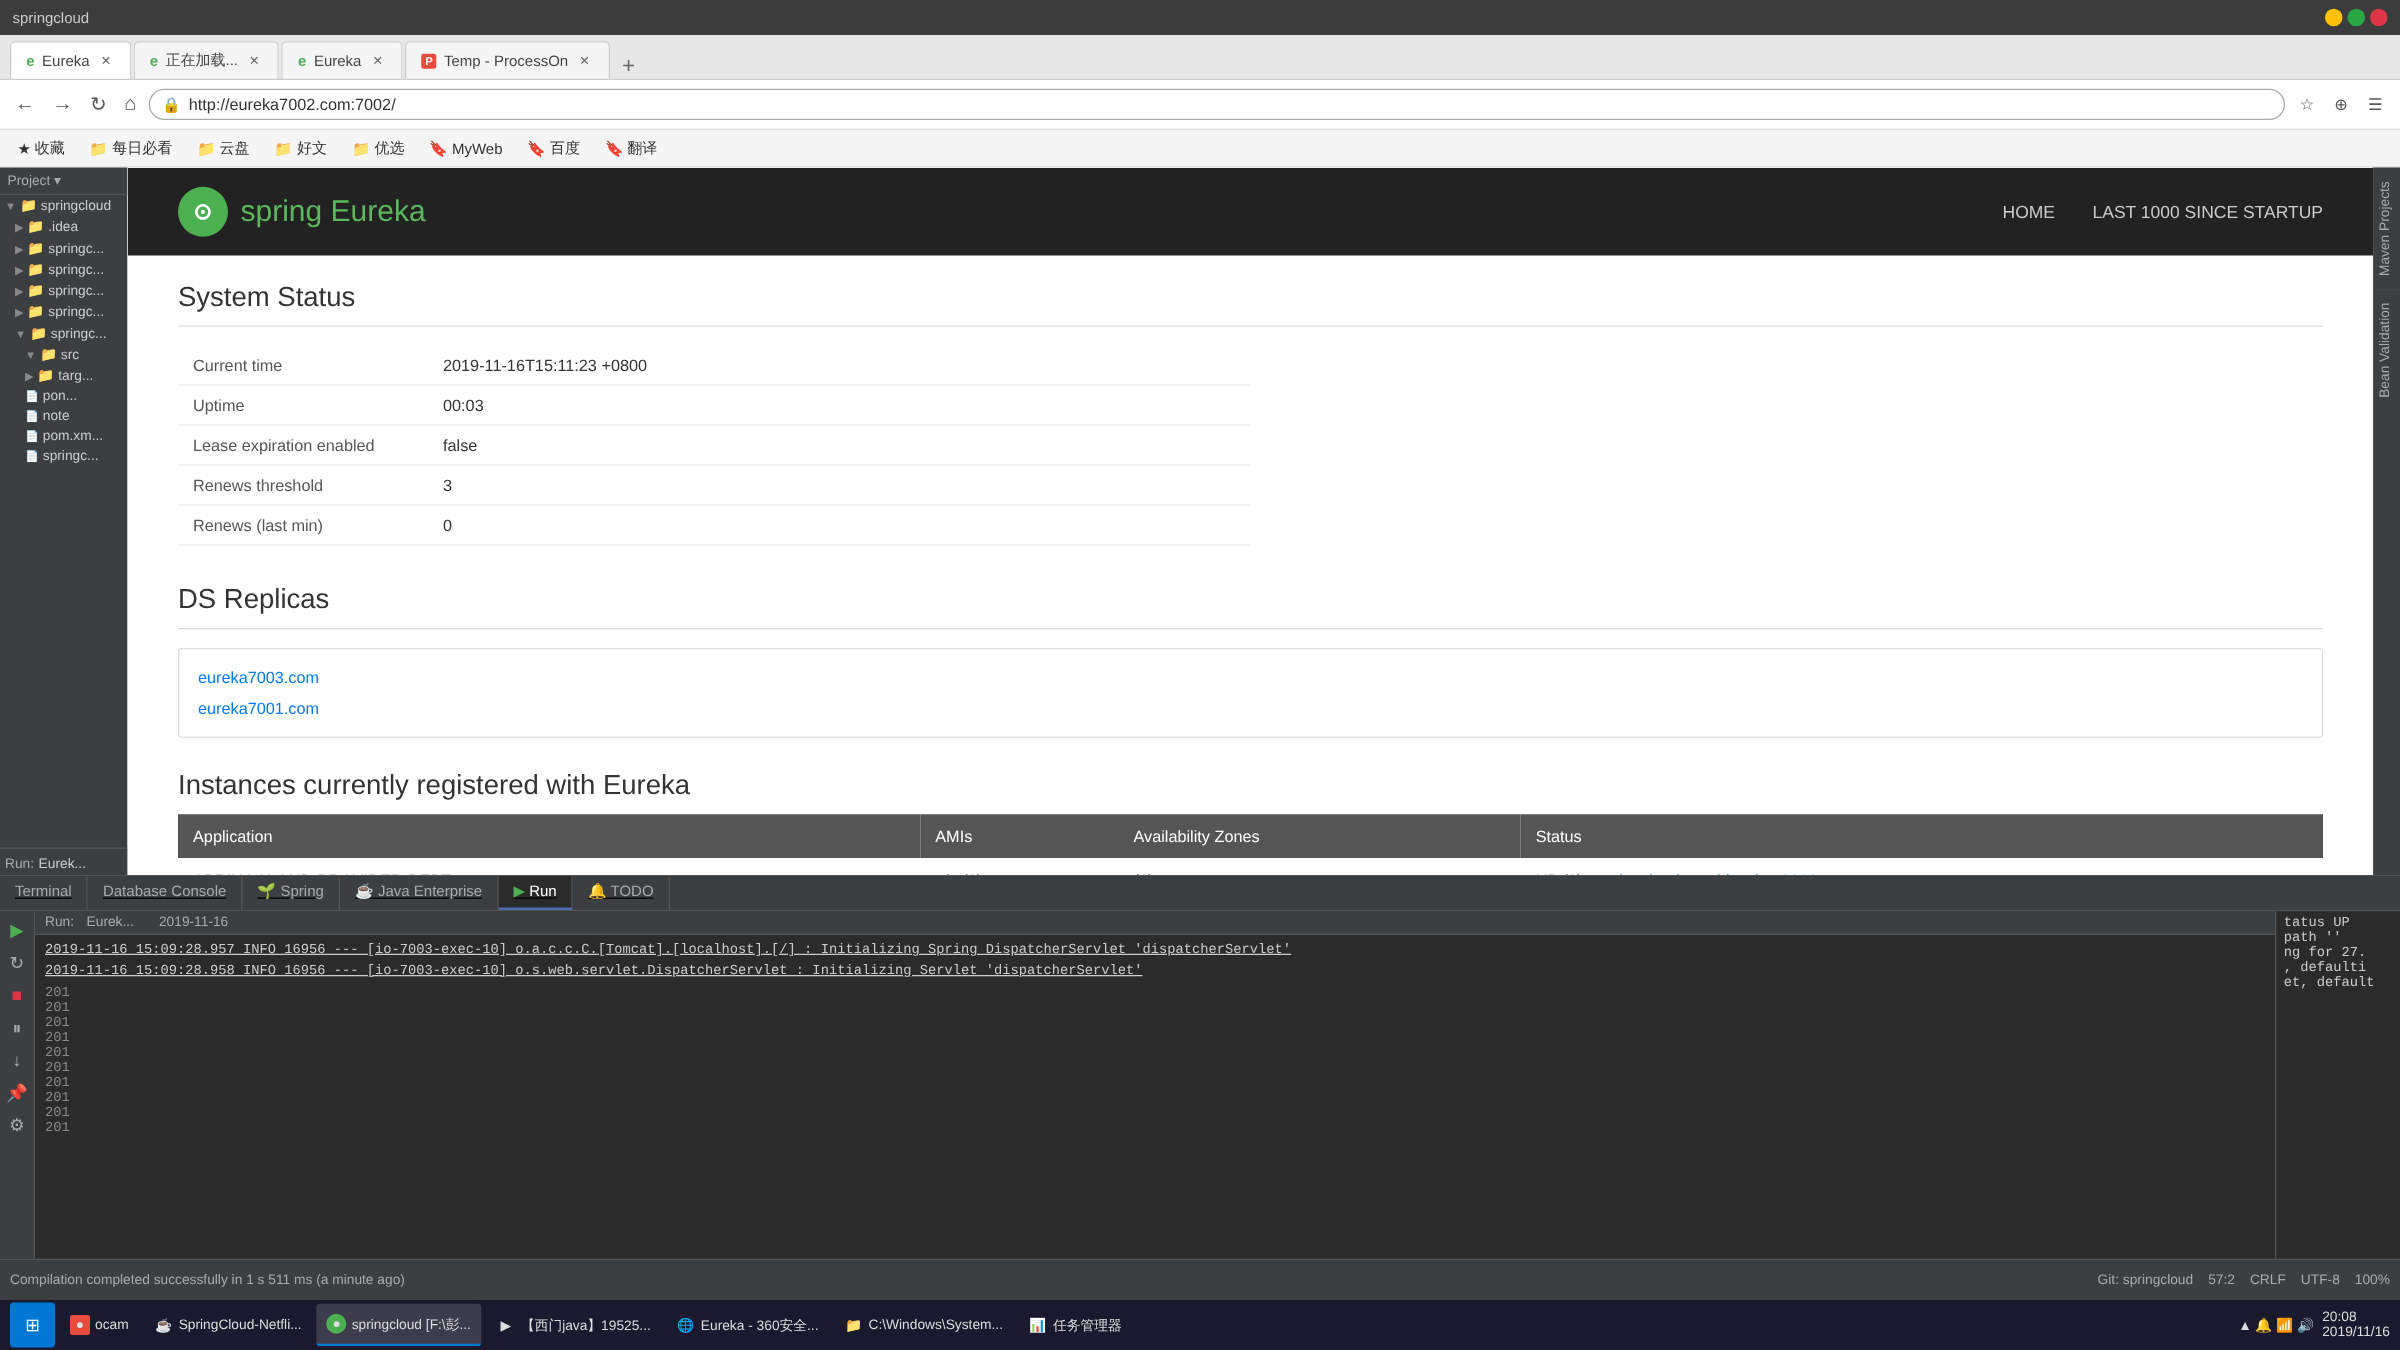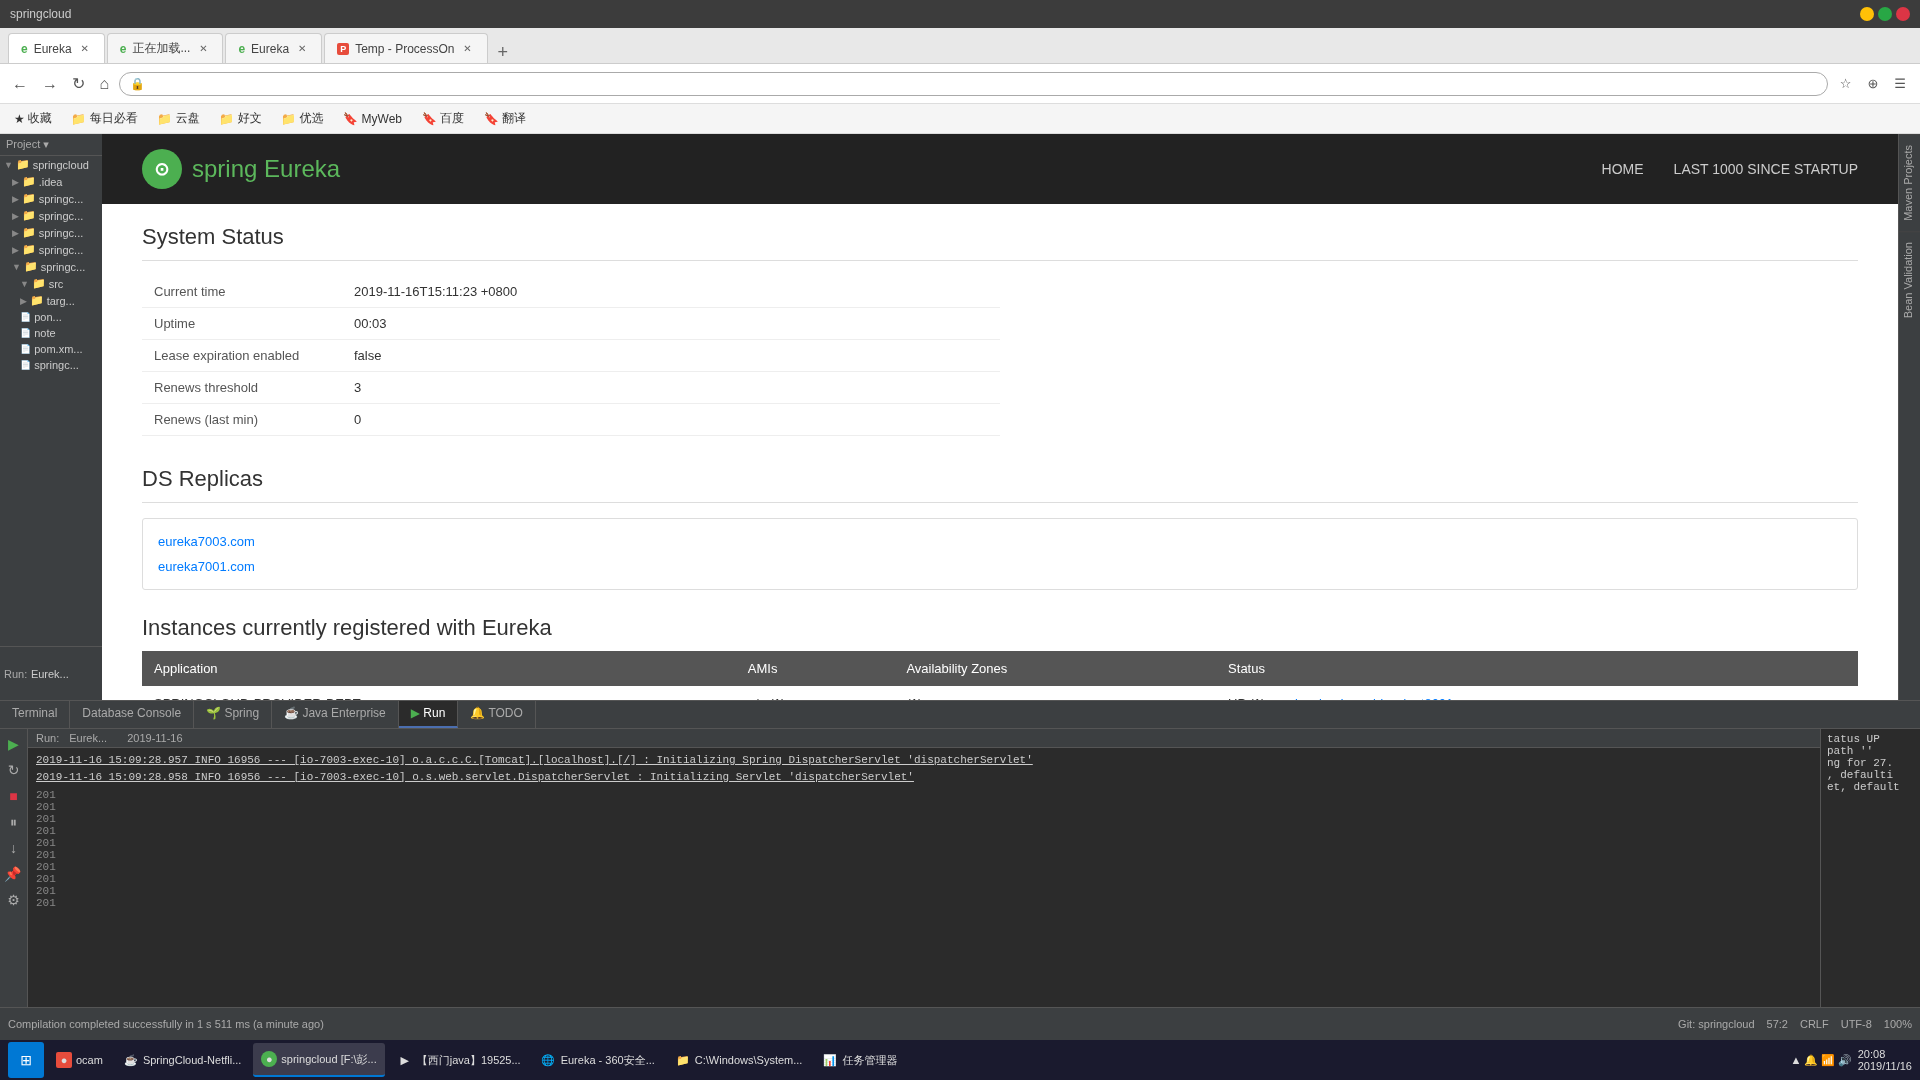--- a/index.html
+++ b/index.html
@@ -64,21 +64,21 @@
 
     .instances-table { width: 100%; border-collapse: collapse; margin-bottom: 30px; }
     .instances-table th { background: #555; color: #fff; padding: 10px 12px; text-align: left; font-size: 13px; font-weight: normal; }
     .instances-table td { padding: 10px 12px; border-bottom: 1px solid #eee; font-size: 13px; color: #333; }
     .instances-table .status-up { color: #333; }
     .instances-table a { color: #007bff; text-decoration: none; }
 
     
     .bottom-area { display: flex; flex-direction: column; height: 340px; background: #2b2b2b; border-top: 1px solid #555; }
     
-    .bottom-tabs { display: flex; background: #3c3f41; border-bottom: 1px solid #555; height: 28px; }
+    .bottom-tabs { display: flex; background: #3c3f41; border-bottom: 1px solid #555; height: 28px; text-decoration: underline; }
     .bottom-tab { padding: 5px 12px; font-size: 12px; color: #aaa; cursor: pointer; border-right: 1px solid #555; white-space: nowrap; }
     .bottom-tab.active { background: #2b2b2b; color: #fff; border-bottom: 2px solid #4b6eaf; }
 
     .bottom-run-area { display: flex; flex: 1; overflow: hidden; }
     
     .run-sidebar { width: 28px; background: #3c3f41; display: flex; flex-direction: column; align-items: center; padding: 4px 0; gap: 4px; border-right: 1px solid #555; }
     .run-sidebar-btn { width: 22px; height: 22px; background: none; border: none; cursor: pointer; color: #aaa; display: flex; align-items: center; justify-content: center; font-size: 14px; border-radius: 2px; }
     .run-sidebar-btn.active { color: #4CAF50; }
     .run-sidebar-btn.red { color: #dc3545; }
     
@@ -151,20 +151,21 @@
     <button class="tab-new">+</button>
   </div>
 
   <div class="nav-bar">
     <button class="nav-btn">←</button>
     <button class="nav-btn">→</button>
     <button class="nav-btn">↻</button>
     <button class="nav-btn">⌂</button>
     <div class="address-bar">
       <span class="address-bar-icon">🔒</span>
+      <input class="address-input" type="text" value="http://eureka7002.com:7002/" style="">
     </div>
     <div class="nav-actions">
       <button class="nav-action-btn">☆</button>
       <button class="nav-action-btn">⊕</button>
       <button class="nav-action-btn">☰</button>
     </div>
   </div>
 
   <div class="bookmarks-bar">
     <div class="bookmark-item">
@@ -265,21 +266,21 @@
           <div class="tree-item" style="padding-left:20px;">
             <span style="font-size:9px;">📄</span>
             <span>pom.xm...</span>
           </div>
           <div class="tree-item" style="padding-left:20px;">
             <span style="font-size:9px;">📄</span>
             <span>springc...</span>
           </div>
         </div>
 
-        <div style="border-top:1px solid #555; padding: 19px 4px; background:#3c3f41;">
+        <div style="border-top:1px solid #555; padding: 3px 4px; background:#3c3f41;">
           <span style="font-size:11px; color:#aaa;">Run:</span>
           <span style="font-size:11px; color:#ccc;">Eurek...</span>
         </div>
       </div>
 
       <div class="browser-content">
         <div class="eureka-page">
 
           <div class="eureka-header">
             <div class="eureka-logo">

